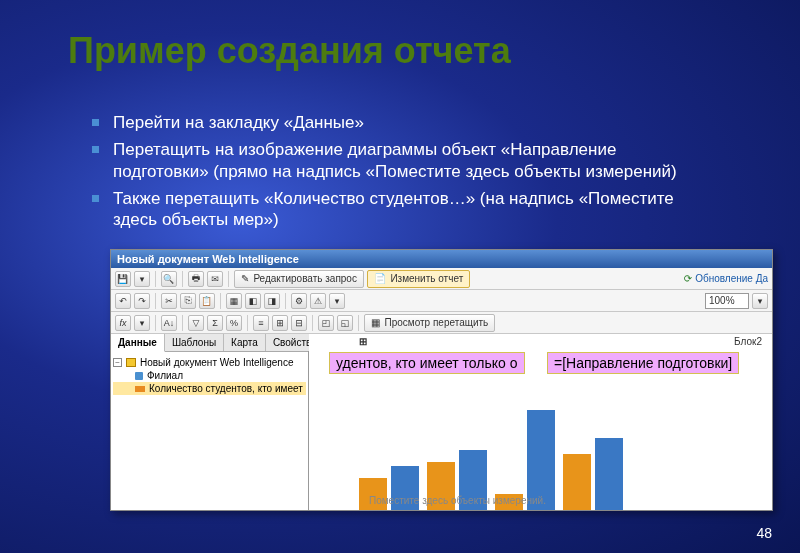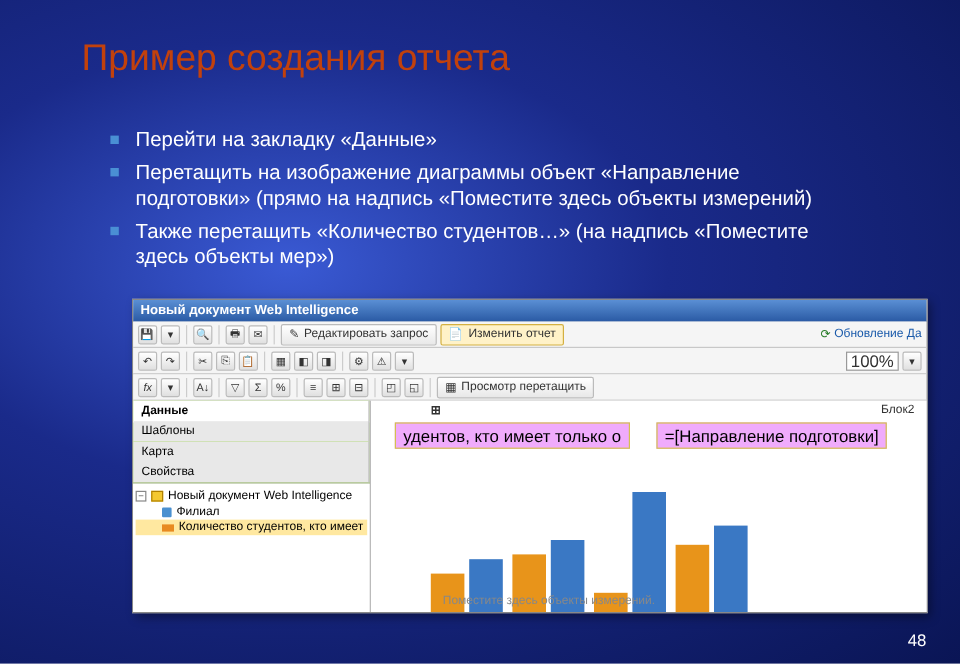--- a/index.html
+++ b/index.html
@@ -4,24 +4,24 @@
 <style>
   * { box-sizing: border-box; margin: 0; padding: 0; }
   html, body { width: 800px; height: 553px; overflow: hidden; }
   body {
     background: radial-gradient(ellipse at 30% 40%, #3a5ad4 0%, #1a2a8a 40%, #0a1555 100%);
     font-family: Arial, sans-serif;
     color: #fff;
     position: relative;
   }
   .slide-title {
-    font-size: 31px;
-    font-weight: normal;
+    font-size: 36px;
+    font-weight: bold;
     padding: 30px 0 0 68px;
-    color: #c2410c;
+    color: #4d7c0f;
   }
   .bullets {
     padding: 40px 0 0 92px;
     width: 680px;
   }
   .bullet {
     display: flex;
     align-items: flex-start;
     margin-bottom: 6px;
     font-size: 17px;
@@ -84,39 +84,38 @@
     align-items: center;
     gap: 4px;
     font-size: 10px;
   }
   .tb-label-btn.sel { background: #fff2c8; border-color: #d4b040; }
   .spacer { flex: 1; }
   .zoom-box {
     width: 44px; height: 16px;
     border: 1px solid #999;
     background: #fff;
-    font-size: 14px;
+    font-size: 10px;
     padding: 0 3px;
     display: flex;
     align-items: center;
   }
   .body-row { flex: 1; display: flex; min-height: 0; background: #fff; }
   .left-panel {
     width: 198px;
     border-right: 1px solid #999;
     display: flex;
     flex-direction: column;
     background: #f0f0f0;
   }
   .tabs {
     display: flex;
     background: #84cc16;
     border-bottom: 1px solid #aaa;
     font-size: 10px;
-    flex-direction: column;
   }
   .tab {
     padding: 3px 7px;
     border-right: 1px solid #bbb;
     background: #e8e8e8;
     cursor: pointer;
   }
   .tab.active { background: #fff; font-weight: bold; border-bottom: 1px solid #fff; margin-bottom: -1px; }
   .tree {
     flex: 1;

